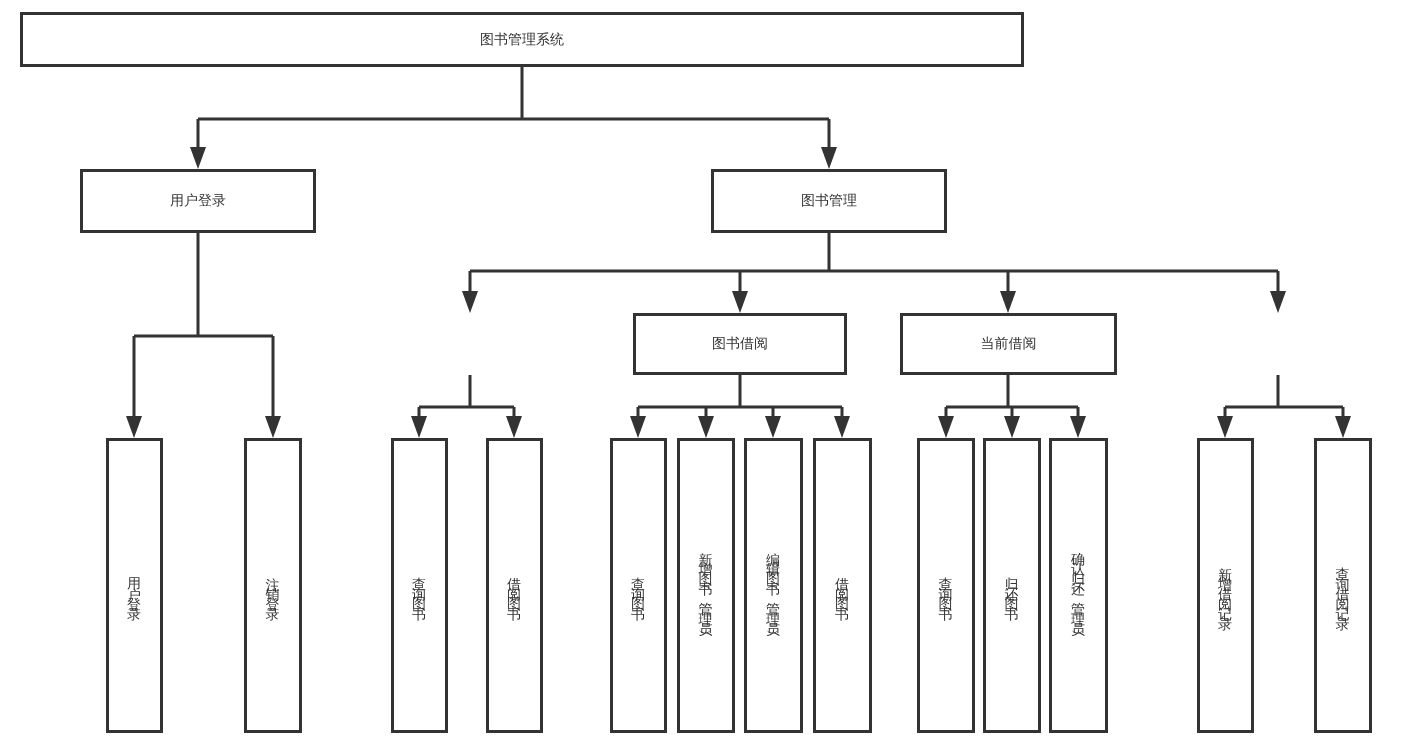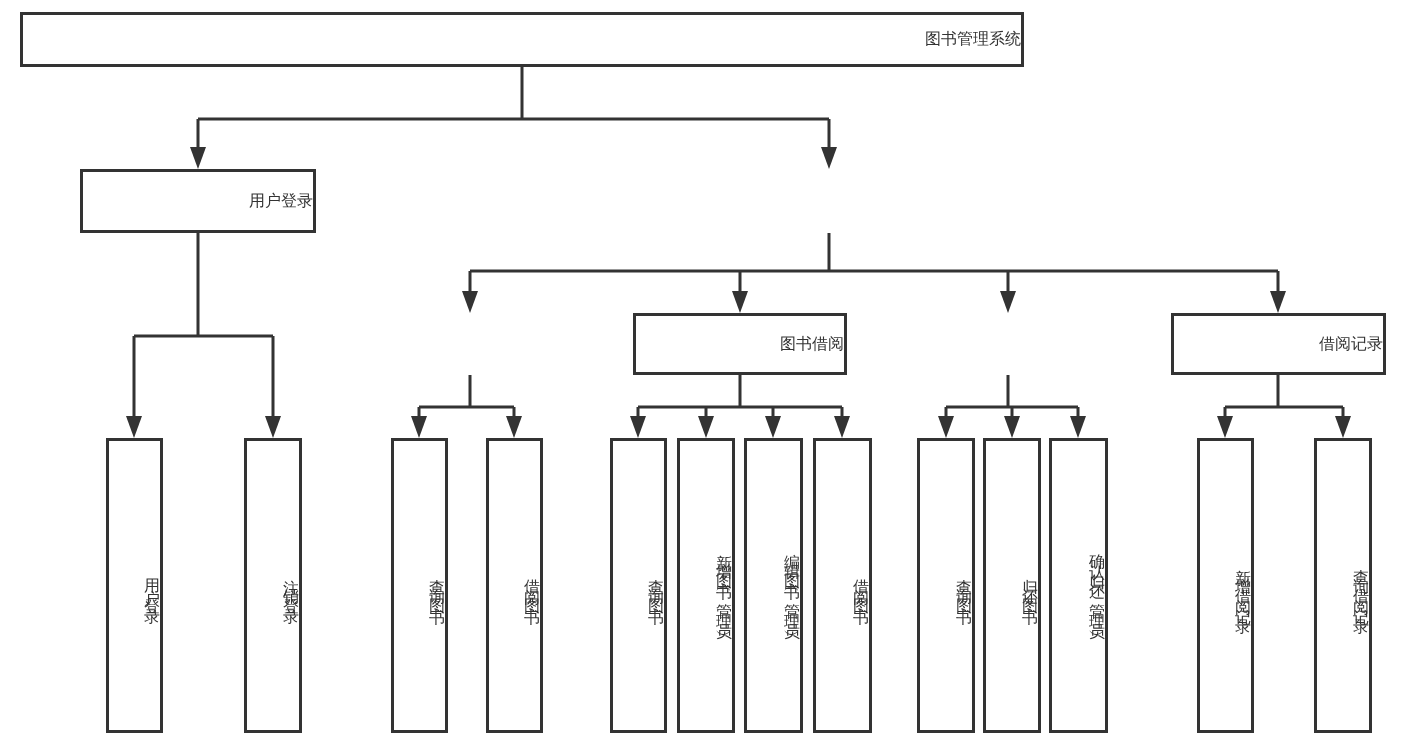--- a/index.html
+++ b/index.html
@@ -8,22 +8,22 @@
     width:1405px; height:747px; position:relative; overflow:hidden;
     font-family:"Liberation Sans","DejaVu Sans",sans-serif;
   }
   .stage { position:absolute; inset:0; }
   .wires { position:absolute; left:0; top:0; }
   .wires path { stroke:var(--line,#333333); stroke-width:3; fill:none; }
   .wires polygon { fill:var(--line,#333333); stroke:none; }
   .box {
     position:absolute; background:var(--bg,#ffffff);
     border:3px solid var(--border,#333333);
-    display:flex; align-items:center; justify-content:flex-end;
-    color:var(--text,#333333); font-size:16px;
+    display:flex; align-items:center; justify-content:center;
+    color:var(--text,#333333); font-size:14px;
   }
   .box span { white-space:nowrap; }
   .box.v span {
     writing-mode:vertical-rl; text-orientation:mixed;
     letter-spacing:10px; line-height:1;
   }
   .watermark {
     position:absolute; right:6px; top:711px;
     color:var(--watermark,#b5b5b5); font-size:20px; letter-spacing:1px;
   }
@@ -83,26 +83,29 @@
     </g>
   </svg>
 
   <div class="box" style="left:20px;top:12px;width:1004px;height:55px">
     <span>图书管理系统</span>
   </div>
 
   <div class="box" style="left:80px;top:169px;width:236px;height:64px">
     <span>用户登录</span>
   </div>
+  <div class="box" style="left:711px;top:169px;width:236px;height:64px">
+    <span>图书管理</span>
+  </div>
 
   <div class="box" style="left:633px;top:313px;width:214px;height:62px">
     <span>图书借阅</span>
   </div>
-  <div class="box" style="left:1171px;top:313px;width:215px;height:62px">
-    <span>借阅记录</span>
+  <div class="box" style="left:900px;top:313px;width:217px;height:62px">
+    <span>当前借阅</span>
   </div>
 
   <div class="box v" style="left:106px;top:438px;width:57px;height:295px">
     <span>用户登录</span>
   </div>
   <div class="box v" style="left:244px;top:438px;width:58px;height:295px">
     <span>注销登录</span>
   </div>
 
   <div class="box v" style="left:391px;top:438px;width:57px;height:295px">

